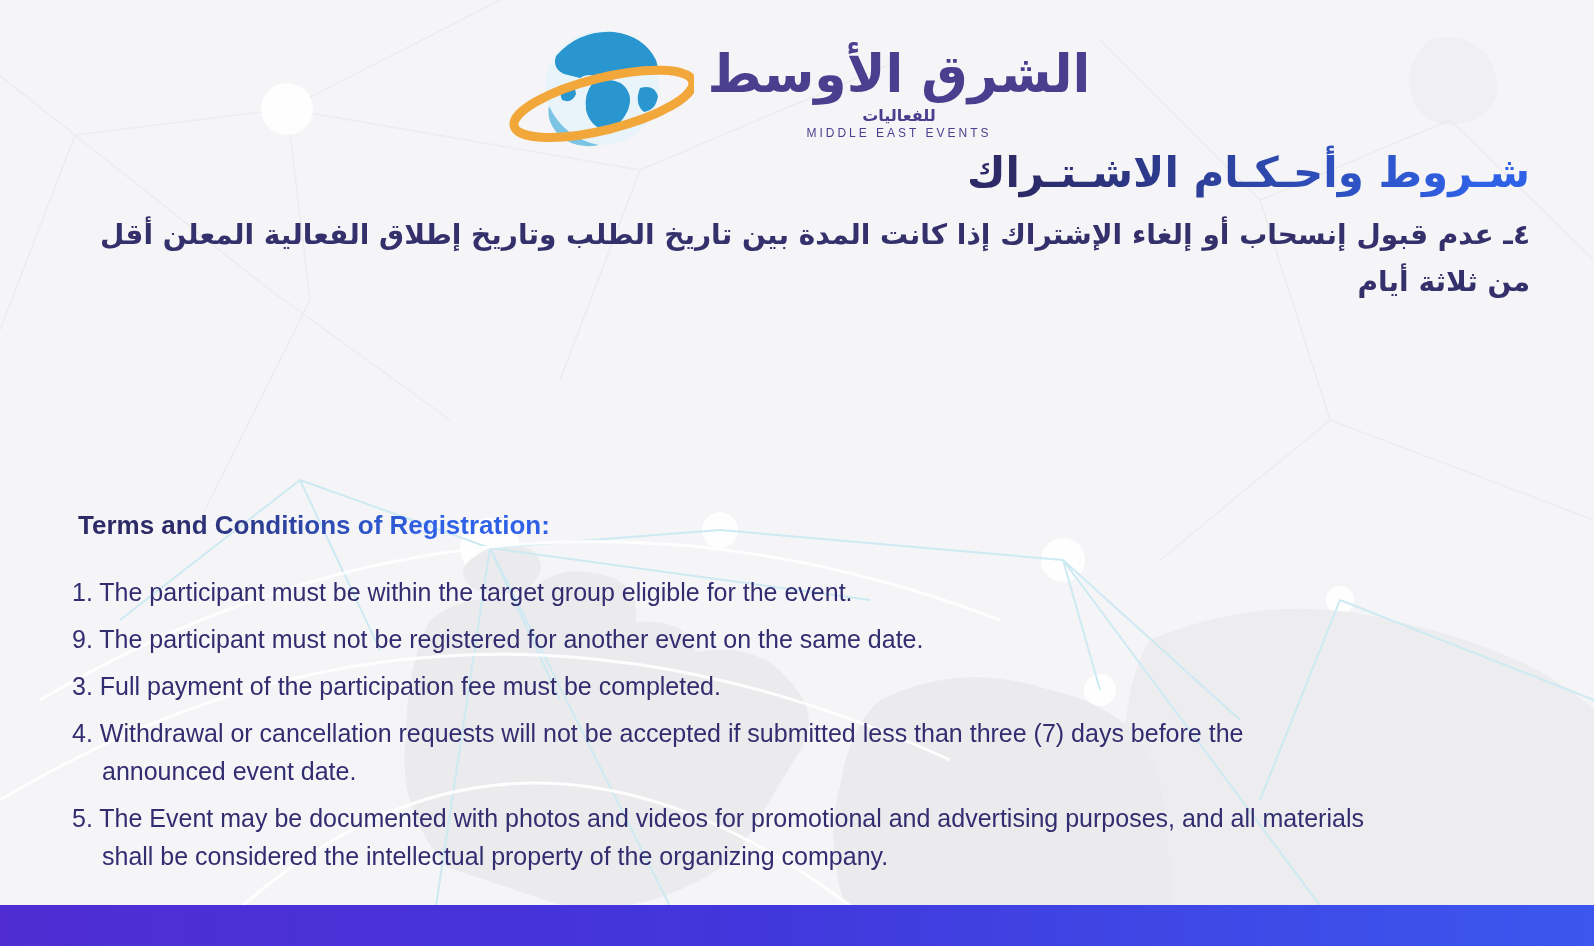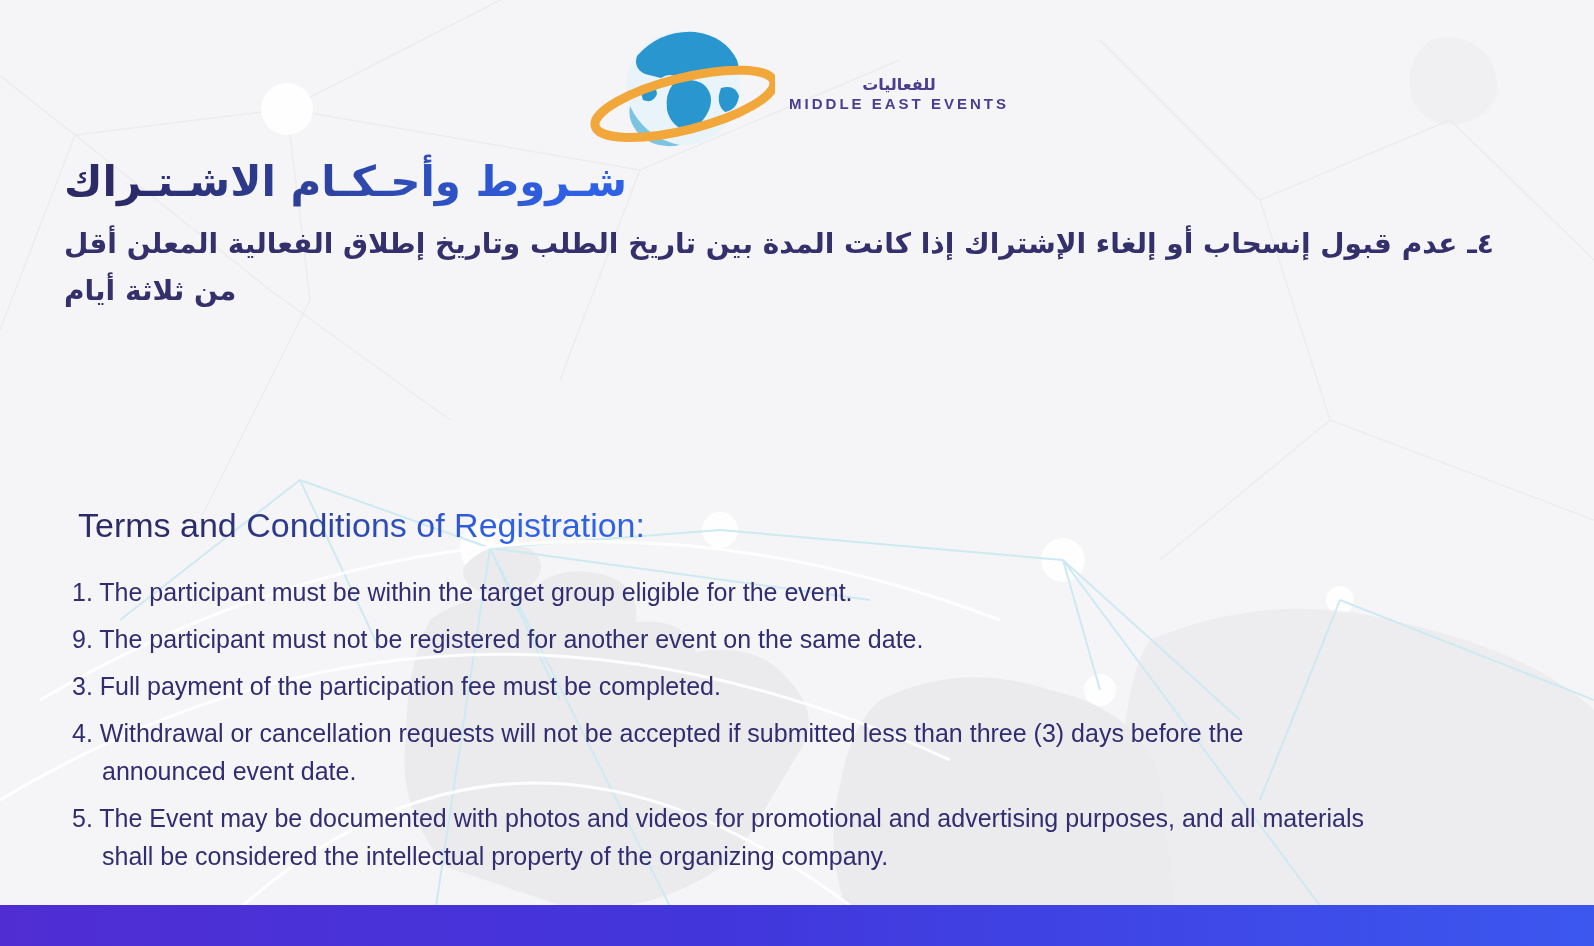--- a/index.html
+++ b/index.html
@@ -48,36 +48,36 @@
     direction: rtl;
   }
   .logo-sub-ar {
     font-family: "DejaVu Sans", sans-serif;
     font-size: 16px;
     font-weight: bold;
     margin-top: 2px;
     direction: rtl;
   }
   .logo-sub-en {
-    font-size: 15px;
-    font-weight: bold;
+    font-size: 12px;
+    font-weight: normal;
     letter-spacing: 3px;
     margin-top: 1px;
     font-variant: small-caps;
     text-transform: uppercase;
   }
 
   
   .ar-section {
     position: absolute;
-    top: 154px;
+    top: 145px;
     left: 64px;
     right: 64px;
     direction: rtl;
-    text-align: left;
+    text-align: right;
     font-family: "DejaVu Sans", sans-serif;
   }
   .ar-title {
     font-size: 42px;
     font-weight: bold;
     line-height: 56px;
     background: linear-gradient(90deg, #2c2a67 10%, #2f61e6 90%);
     -webkit-background-clip: text;
     background-clip: text;
     color: transparent;
@@ -92,22 +92,22 @@
   }
 
   
   .en-section {
     position: absolute;
     top: 503px;
     left: 72px;
     right: 40px;
   }
   .en-title {
-    font-size: 34px;
-    font-weight: normal;
+    font-size: 26px;
+    font-weight: bold;
     line-height: 44px;
     background: linear-gradient(90deg, #2c2a67 20%, #2e61e6 75%);
     -webkit-background-clip: text;
     background-clip: text;
     color: transparent;
     display: inline-block;
     padding-left: 6px;
   }
   .en-items { list-style: none; margin-top: 26px; max-width: 1300px; }
   .en-item {
@@ -193,38 +193,39 @@
         </g>
 
         <path d="M45 80 Q 60 112 95 119 Q 70 124 54 108 Q 42 95 45 80 z" fill="#7cc4e4"></path>
 
         <g transform="rotate(-14 98 72)">
           <ellipse cx="98" cy="78" rx="92" ry="26" fill="none" stroke="#f2a73b" stroke-width="9"></ellipse>
         </g>
       </svg>
     </div>
     <div class="logo-text">
+      <div class="logo-calligraphy">الشرق الأوسط</div>
       <div class="logo-sub-ar">للفعاليات</div>
       <div class="logo-sub-en">MIDDLE EAST EVENTS</div>
     </div>
   </header>
 
   <section class="ar-section">
     <h1 class="ar-title">شـروط وأحـكـام الاشـتـراك</h1>
     <ul class="ar-items">
       <li class="ar-item">٤ـ  عدم قبول إنسحاب أو إلغاء الإشتراك إذا كانت المدة بين تاريخ الطلب وتاريخ إطلاق الفعالية المعلن أقل من  ثلاثة أيام</li>
     </ul>
   </section>
 
   <section class="en-section">
     <h2 class="en-title">Terms and Conditions of Registration:</h2>
     <ul class="en-items">
       <li class="en-item">1. The participant must be within the target group eligible for the event.</li>
       <li class="en-item">9. The participant must not be registered for another event on the same date.</li>
       <li class="en-item">3. Full payment of the participation fee must be completed.</li>
-      <li class="en-item">4. Withdrawal or cancellation requests will not be accepted if submitted less than three (3) days before the announced event date.</li>
+      <li class="en-item">4. Withdrawal or cancellation requests will not be accepted if submitted less than three (7) days before the announced event date.</li>
       <li class="en-item">5. The Event may be documented with photos and videos for promotional and advertising purposes, and all materials shall be considered the intellectual property of the organizing company.</li>
     </ul>
   </section>
 
   <footer class="bottom-bar"></footer>
 
 </div>
 
 </body></html>

